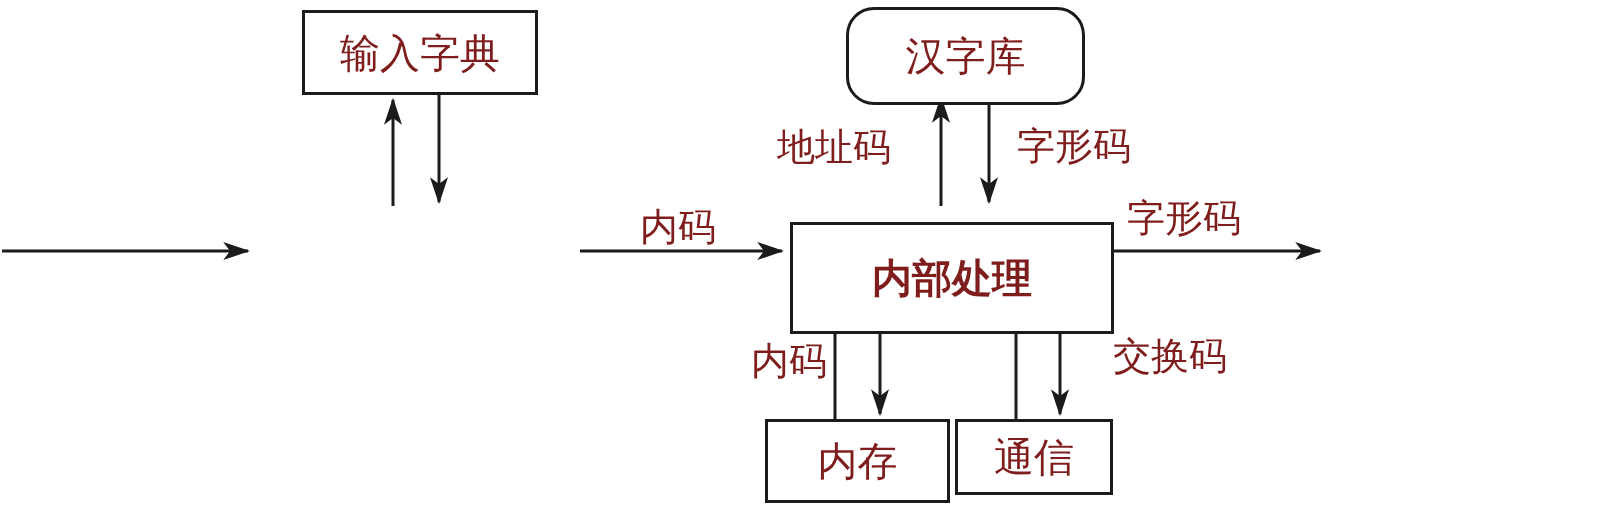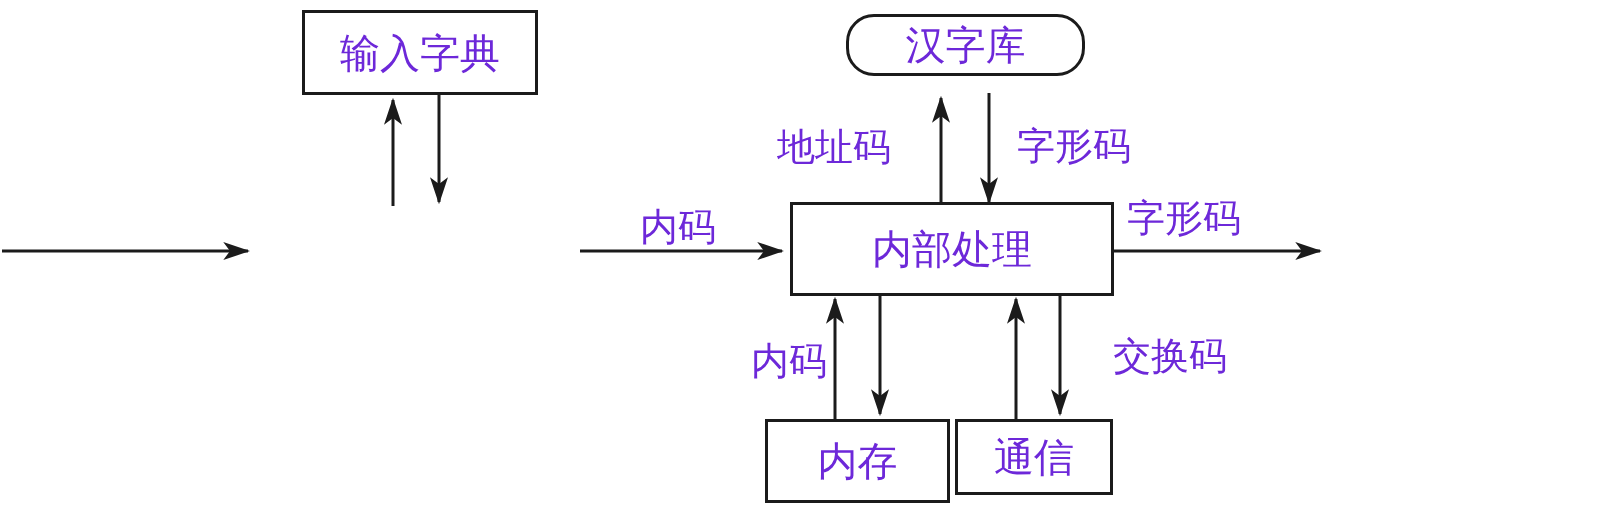--- a/index.html
+++ b/index.html
@@ -6,21 +6,21 @@
     margin: 0;
     padding: 0;
     background: #ffffff;
   }
   #canvas {
     position: relative;
     width: 1604px;
     height: 511px;
     background: #ffffff;
     font-family: "DejaVu Serif", "Liberation Serif", serif;
-    color: #6d28d9;
+    color: #7f1d1d;
     overflow: hidden;
   }
   #arrows {
     position: absolute;
     left: 0;
     top: 0;
     width: 1604px;
     height: 511px;
   }
   .node {
@@ -66,23 +66,23 @@
       <line x1="835" y1="419" x2="835" y2="299" marker-end="url(#ah)"></line>
       <line x1="880" y1="294" x2="880" y2="414" marker-end="url(#ah)"></line>
       <line x1="1016" y1="419" x2="1016" y2="299" marker-end="url(#ah)"></line>
       <line x1="1060" y1="294" x2="1060" y2="414" marker-end="url(#ah)"></line>
     </g>
   </svg>
 
   <div class="node" style="left:302px; top:10px; width:236px; height:85px;">输入字典</div>
 
 
-  <div class="node" style="left:846px; top:14px; width:239px; height:62px;border-radius:28px;">汉字库</div>
+  <div class="node" style="left:846px; top:7px; width:239px; height:98px;border-radius:28px;">汉字库</div>
 
-  <div class="node" style="left:790px; top:202px; width:324px; height:94px;">内部处理</div>
+  <div class="node" style="left:790px; top:222px; width:324px; height:112px;font-weight:bold;">内部处理</div>
 
 
   <div class="node" style="left:765px; top:419px; width:185px; height:84px;">内存</div>
 
   <div class="node" style="left:955px; top:419px; width:158px; height:76px;text-align:center;">通信</div>
 
 
   <div class="edge-label" style="left:640px; top:208px;">内码</div>
 
   <div class="edge-label" style="left:777px; top:128px;">地址码</div>

